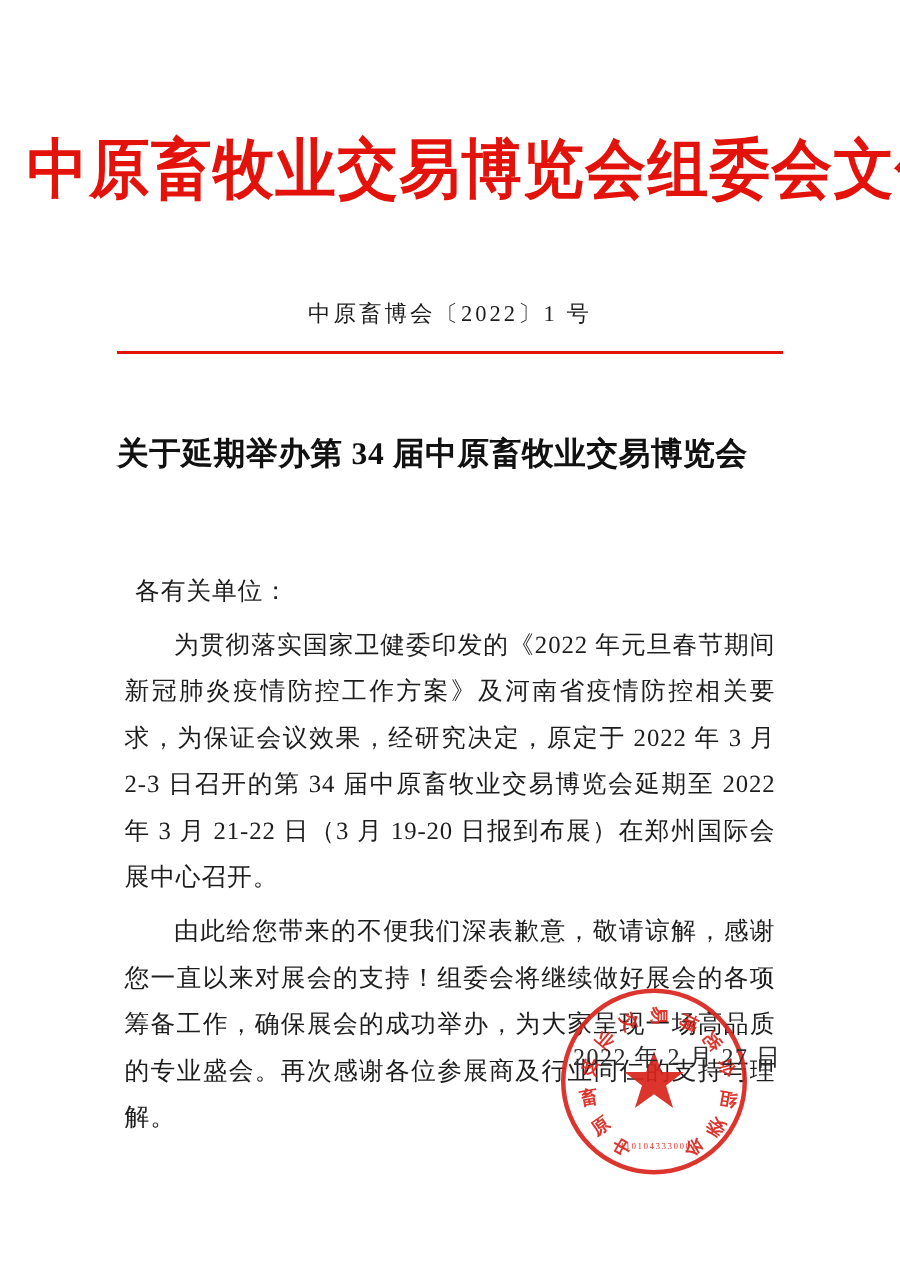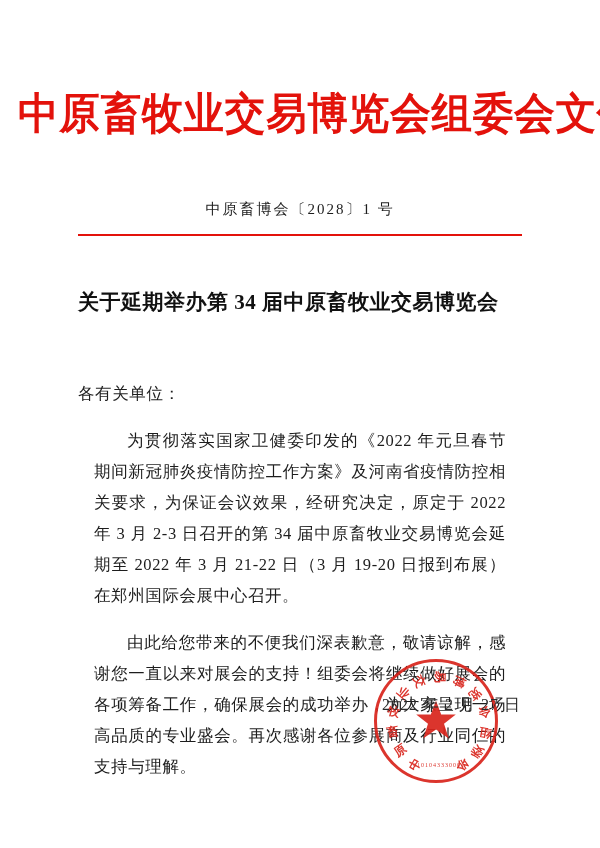--- a/index.html
+++ b/index.html
@@ -86,24 +86,24 @@
     top: 378px;
     left: 78px;
     width: 444px;
     font-size: 16.5px;
     line-height: 31px;
     letter-spacing: 0.6px;
     color: #1d1d1d;
     text-align: justify;
   }
   .salutation {
-    margin: 0 0 4px 0;
+    margin: 0 0 4px 12px;
   }
   .para {
-    margin: 16px;
+    margin: 5px;
     text-indent: 2em;
   }
   .para + .para {
     margin-top: 4px;
   }
 
   
   .sign-area {
     position: absolute;
     top: 655px;
@@ -170,21 +170,21 @@
 </style>
 </head>
 <body>
 
 <div class="page">
 
   <div class="masthead">
     <div class="masthead-title">中原畜牧业交易博览会组委会文件</div>
   </div>
 
-  <div class="doc-number">中原畜博会〔2028〕1 号</div>
+  <div class="doc-number">中原畜博会〔2022〕1 号</div>
 
   <div class="red-rule"></div>
 
   <div class="doc-title">
     <span>关于延期举办第 34 届中原畜牧业交易博览会</span>
   </div>
 
   <div class="body-block">
     <p class="salutation">各有关单位：</p>
     <p class="para">为贯彻落实国家卫健委印发的《2022 年元旦春节期间新冠肺炎疫情防控工作方案》及河南省疫情防控相关要求，为保证会议效果，经研究决定，原定于 2022 年 3 月 2-3 日召开的第 34 届中原畜牧业交易博览会延期至 2022 年 3 月 21-22 日（3 月 19-20 日报到布展）在郑州国际会展中心召开。</p>

